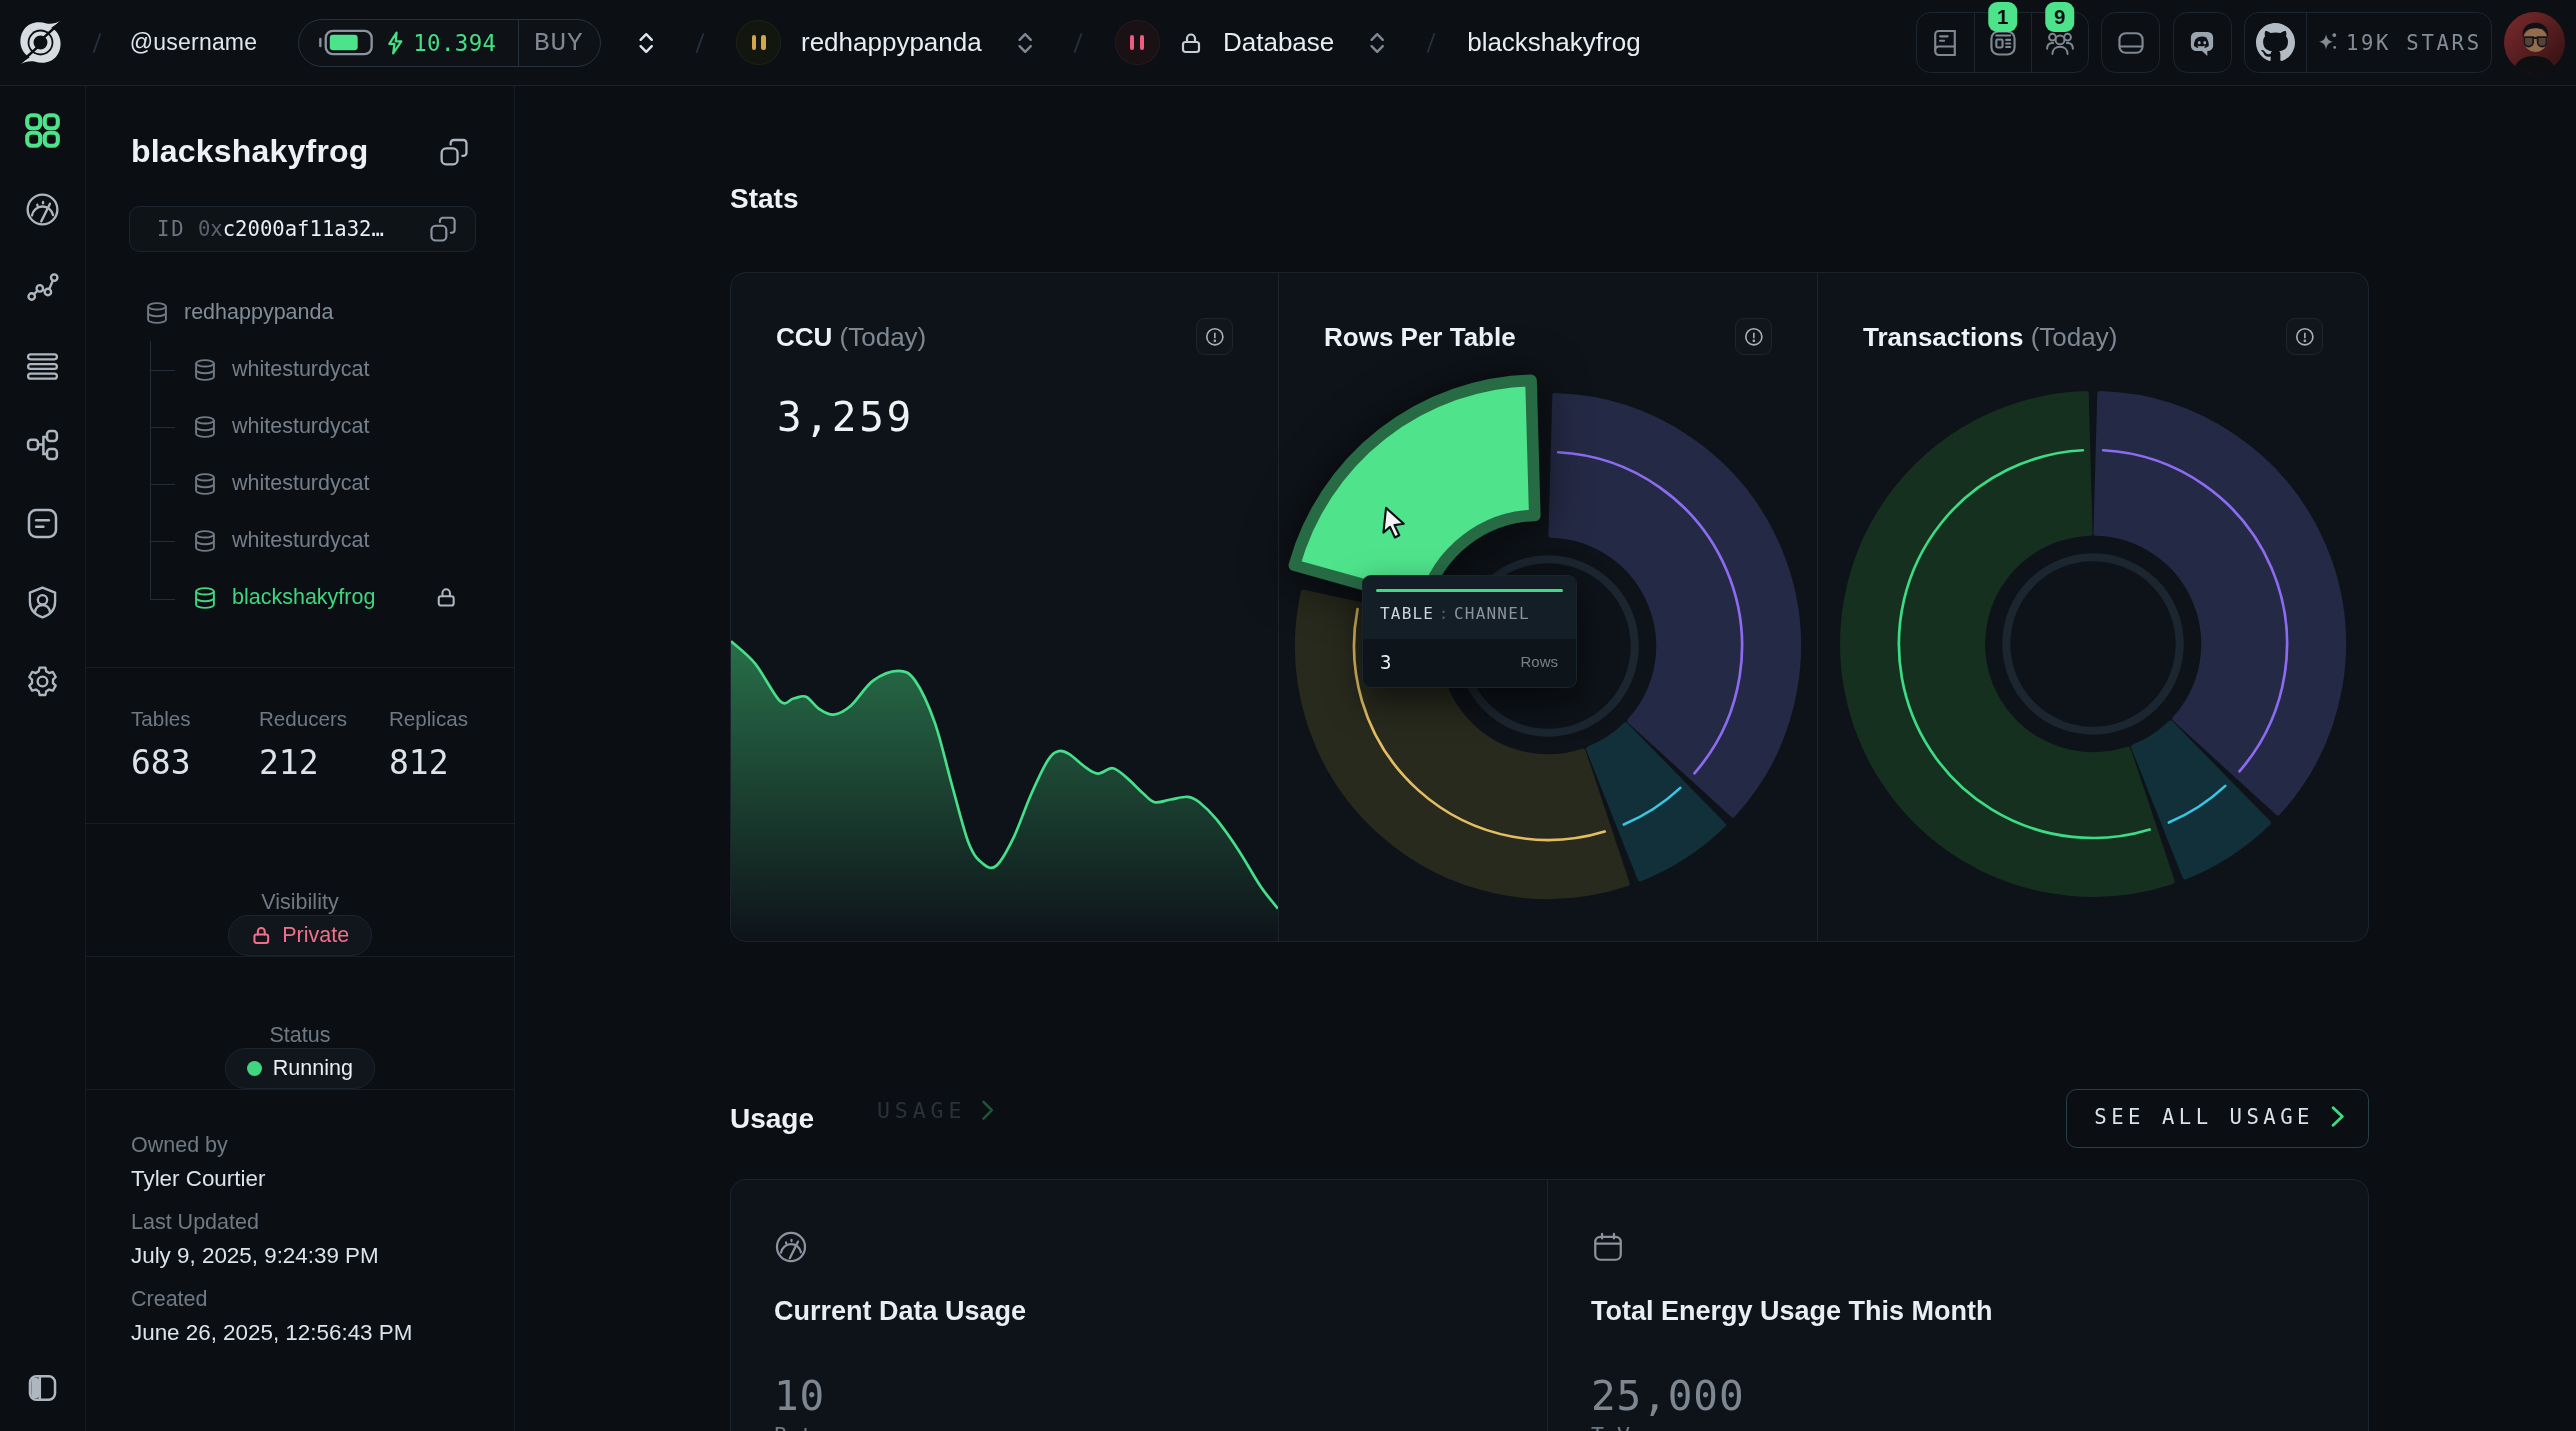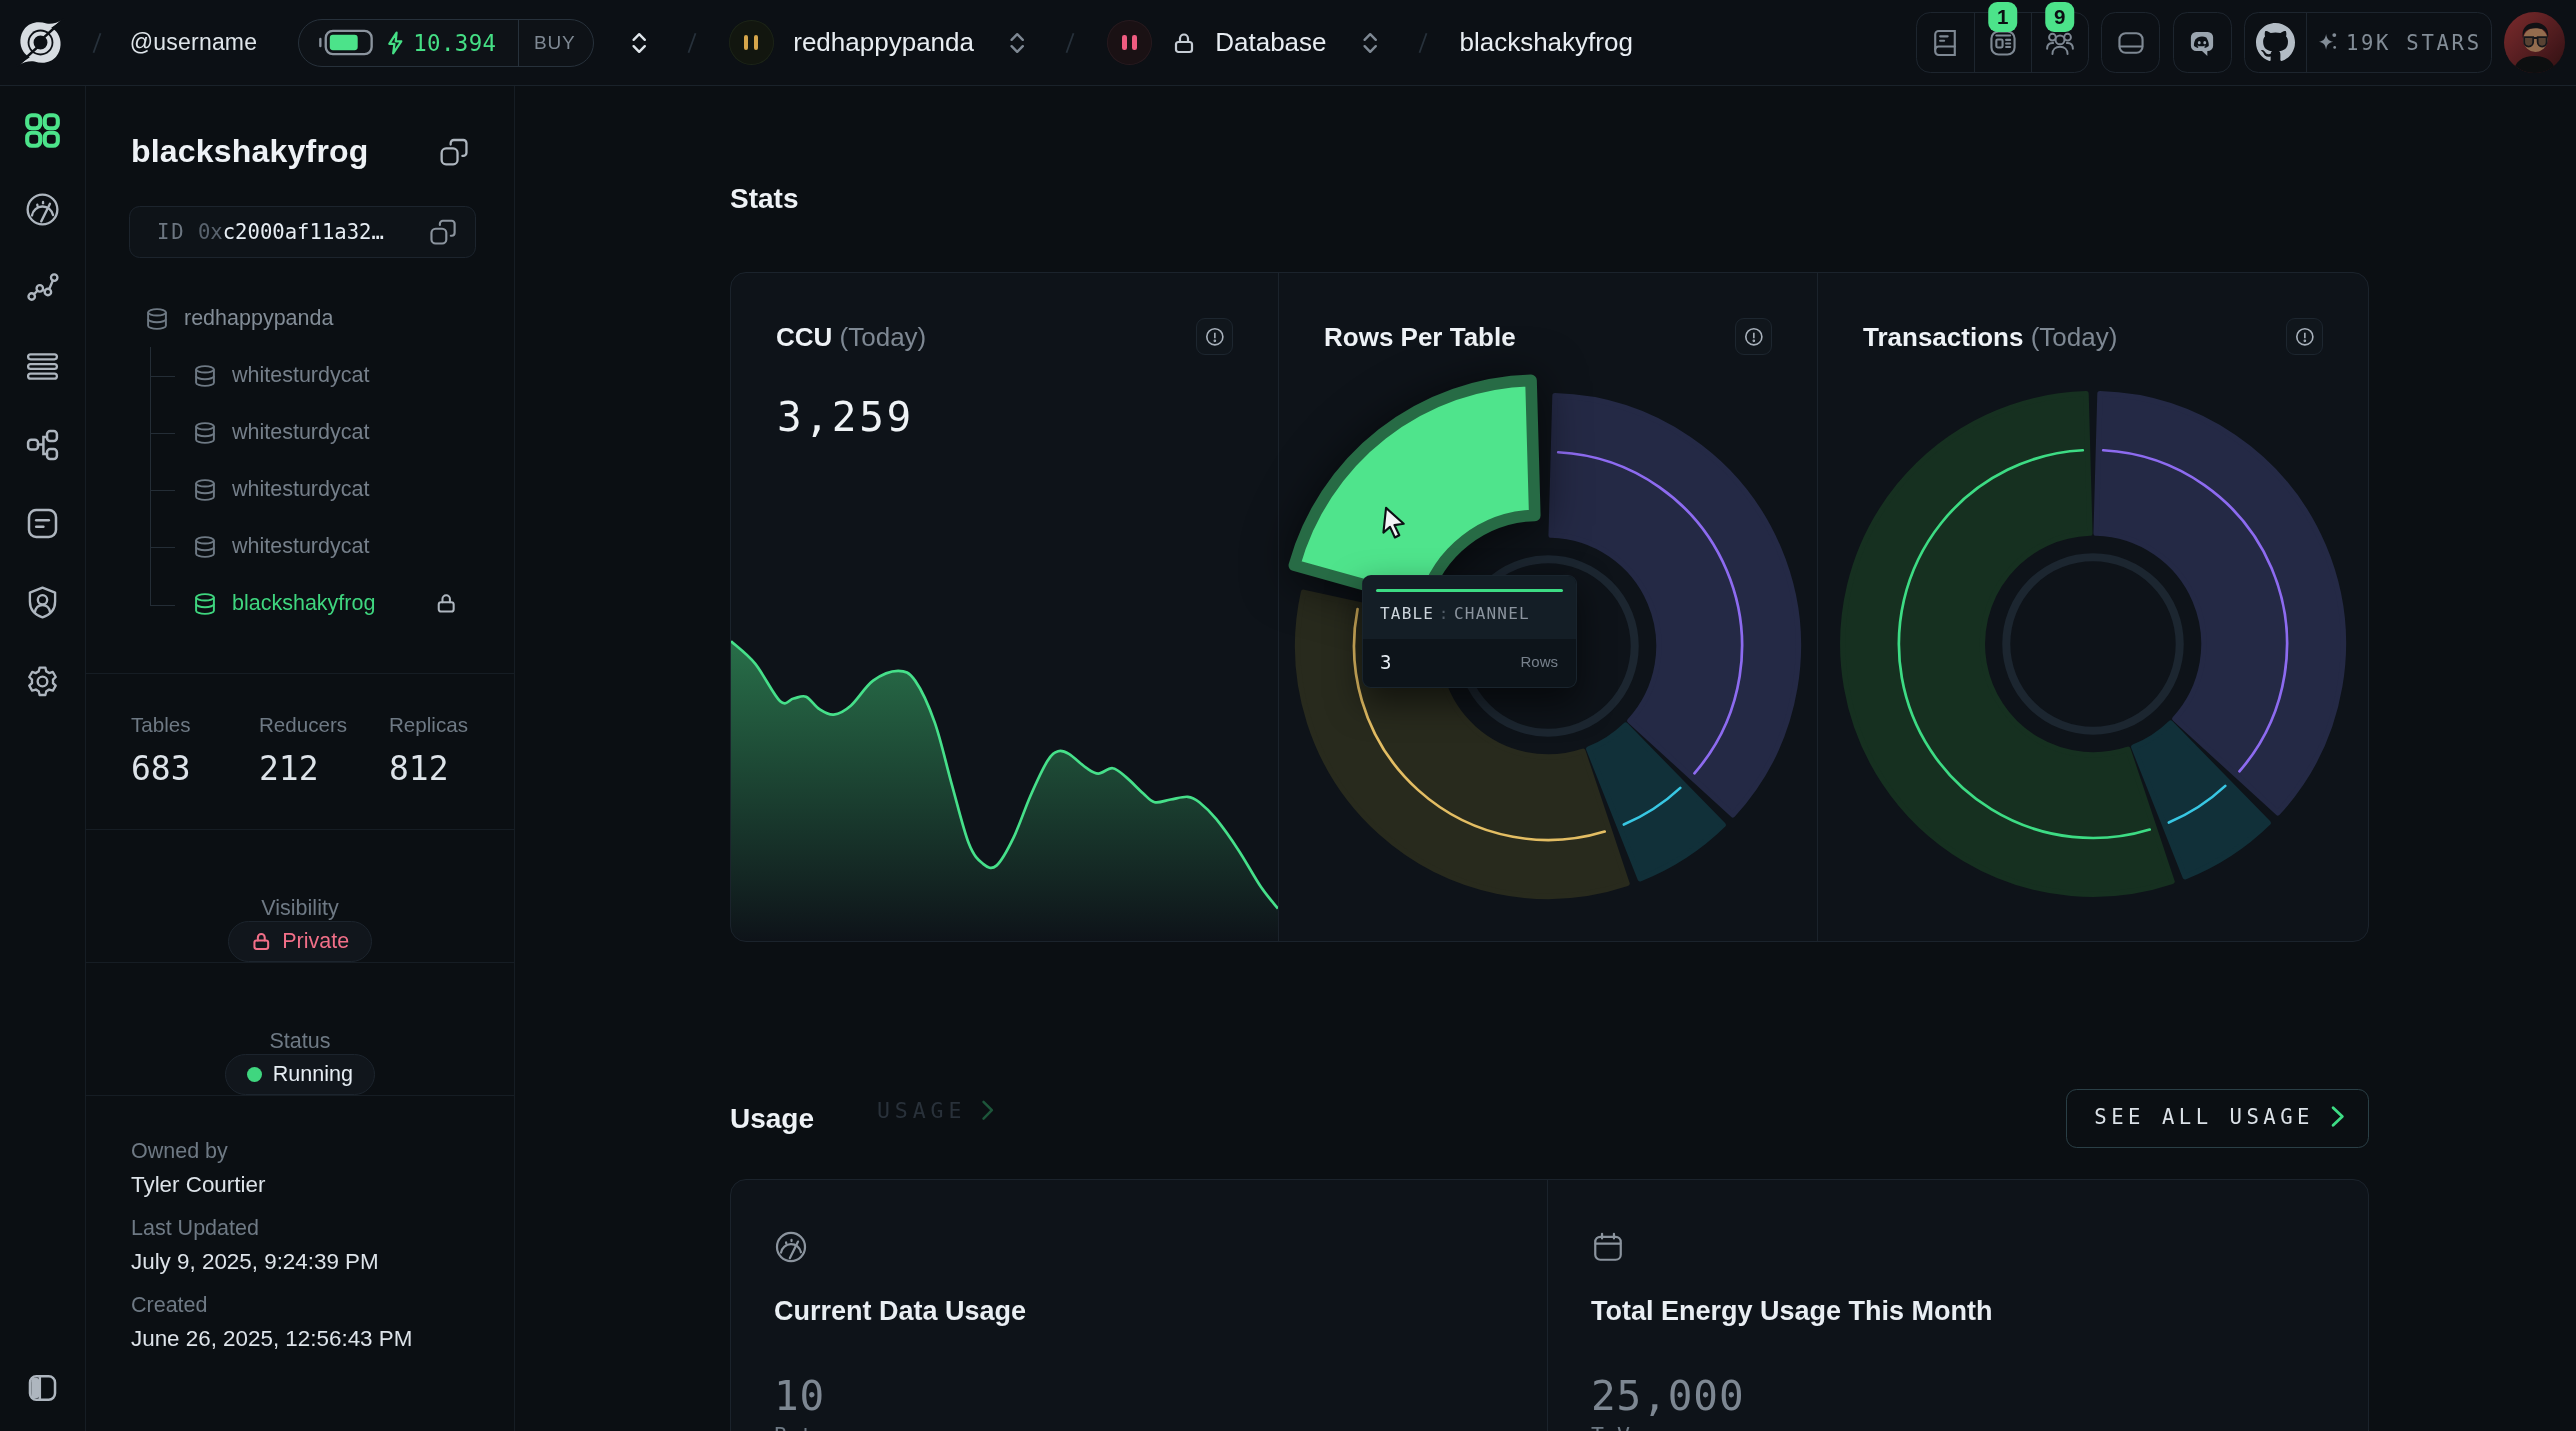--- a/index.html
+++ b/index.html
@@ -25,21 +25,21 @@
   .slash-1 { margin-left:14.3px; }
   .username { font-size:23px; color:#dfe5ea; margin-left:18px; letter-spacing:0.2px; }
   .energy-pill {
     margin-left:41px; height:48px; border:0.9px solid #27313b; border-radius:24px;
     display:flex; align-items:center; padding:0 0 0 19.7px; background:rgba(255,255,255,0.01);
   }
   .battery { width:54px; height:27px; }
   .bolt { width:20.6px; height:24px; margin-left:12.5px; }
   .energy-value { font-size:22.4px; color:#45df85; letter-spacing:0.4px; margin-left:7.2px; }
   .pill-div { width:0.9px; height:48px; background:#27313b; margin-left:21.5px; }
-  .buy-btn { font-size:19px; color:#7e8893; letter-spacing:0.9px; padding:0 17px 0 15px; background:none; border:none; height:100%; cursor:pointer; font-family:Liberation Sans, sans-serif; }
+  .buy-btn { font-size:26px; color:#7e8893; letter-spacing:0.9px; padding:0 17px 0 15px; background:none; border:none; height:100%; cursor:pointer; font-family:Liberation Mono, monospace; }
   .updown { width:22.4px; height:26px; }
   .updown-1 { margin-left:34px; color:#dfe5ea; }
   .updown-gray { color:#7e8893; }
   .crumb-slash { margin-left:27px; margin-right:21.5px; }
   .pause-chip { width:45px; height:45px; border-radius:50%; display:flex; align-items:center; justify-content:center; gap:5.4px; flex:0 0 auto; }
   .pause-amber { background:#12160f; box-shadow:0 0 0 0.9px #1c2418 inset; }
   .pause-amber .bar { background:#d5a54b; }
   .pause-pink { background:#1a1114; box-shadow:0 0 0 0.9px #271a1f inset; }
   .pause-pink .bar { background:#ee5c80; }
   .bar { width:4.5px; height:15px; border-radius:2.2px; }
@@ -78,21 +78,21 @@
   
   .sidebar {
     position:absolute; top:86px; left:86px; width:429px; height:1345px;
     background:#0b0f13; border-right:0.9px solid #161d24;
   }
   .sb-head { padding:47px 45px 0 45px; display:flex; align-items:center; justify-content:space-between; }
   .sb-title { font-size:32px; font-weight:600; color:#eef2f6; letter-spacing:0.2px; }
   .copy-btn { background:none; border:none; color:#aeb6bf; cursor:pointer; width:30px; height:30px; padding:0; }
   .copy-btn svg { width:100%; height:100%; }
   .id-pill {
-    margin:36px 0 0 43px; width:347px; height:52px; border:0.9px solid #1c242d; border-radius:10.7px;
+    margin:36px 0 0 43px; width:347px; height:46px; border:0.9px solid #1c242d; border-radius:10.7px;
     background:#0e1318; display:flex; align-items:center; padding:0 18px 0 27px;
   }
   .id-label { font-size:20.6px; color:#6c7681; letter-spacing:1.8px; }
   .id-prefix { font-size:20.6px; color:#58626d; margin-left:12.5px; }
   .id-value { font-size:20.6px; color:#e6edf3; }
   .id-pill .copy-btn { margin-left:auto; width:28px; height:28px; color:#8b949e; }
   .tree { margin-top:32px; position:relative; }
   .tree-row { display:flex; align-items:center; height:57px; position:relative; }
   .tree-row .db-icon { width:24px; height:24px; color:#6e7984; flex:0 0 auto; }
   .tree-root .db-icon { margin-left:59px; }

